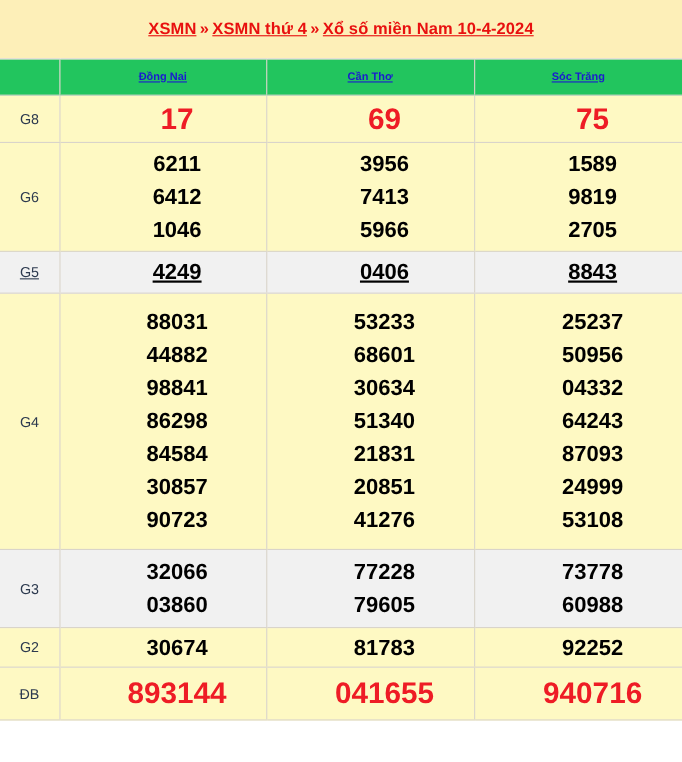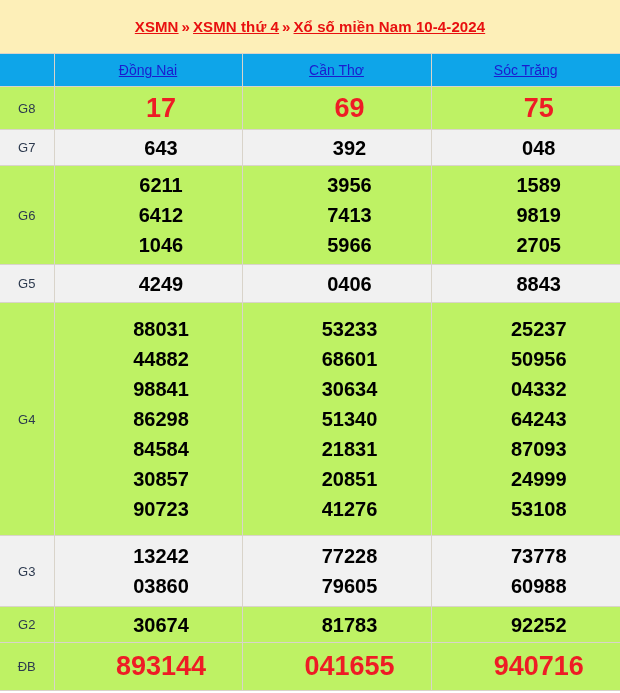--- a/index.html
+++ b/index.html
@@ -66,33 +66,33 @@
     padding: 0;
     text-align: center;
     vertical-align: middle;
   }
   table.results th.col-div,
   table.results td.col-div {
     border-left: 1px solid #d9d4ca;
   }
 
   thead th {
-    background: #0ea5e9;
+    background: #22c55e;
     height: 32px;
-    font-size: 14px;
-    font-weight: normal;
+    font-size: 10px;
+    font-weight: bold;
   }
   thead th .prov-name {
     color: #1b1bcf;
     text-decoration: underline;
     cursor: pointer;
   }
 
   tbody tr.alt td { background: #f1f1f1; }
-  tbody tr td { background: #bef264; }
+  tbody tr td { background: #fef9c3; }
 
   td.prize-label {
     font-size: 13px;
     color: #2d3a4f;
     font-weight: normal;
   }
 
   .num {
     font-size: 20px;
     font-weight: bold;
@@ -108,21 +108,21 @@
   }
   .num-stack .num { padding: 5px 0; }
 
   td.r-g8 { height: 42px; }
   .num.g8 {
     font-size: 27px;
     color: #ee1c25;
   }
   td.r-g7 { height: 35px; }
   td.r-g6 { height: 98px; }
-  td.r-g5 { height: 37px; }
+  td.r-g5 { height: 37px; text-decoration: underline; }
   td.r-g4 { height: 232px; }
   td.r-g3 { height: 70px; }
   td.r-g2 { height: 35px; }
   td.r-g1 { height: 35px; }
   td.r-db { height: 47px; }
   .num.db {
     font-size: 27px;
     color: #ee1c25;
   }
 </style>
@@ -171,38 +171,20 @@
             <div class="num-stack">
               <span class="num g8">69</span>
             </div>
           </td>
           <td class="col-div r-g8">
             <div class="num-stack">
               <span class="num g8">75</span>
             </div>
           </td>
         </tr>
-        <tr class="alt">
-          <td class="prize-label r-g7">G7</td>
-          <td class="col-div r-g7">
-            <div class="num-stack">
-              <span class="num ">643</span>
-            </div>
-          </td>
-          <td class="col-div r-g7">
-            <div class="num-stack">
-              <span class="num ">392</span>
-            </div>
-          </td>
-          <td class="col-div r-g7">
-            <div class="num-stack">
-              <span class="num ">048</span>
-            </div>
-          </td>
-        </tr>
         <tr>
           <td class="prize-label r-g6">G6</td>
           <td class="col-div r-g6">
             <div class="num-stack">
               <span class="num ">6211</span>
               <span class="num ">6412</span>
               <span class="num ">1046</span>
             </div>
           </td>
           <td class="col-div r-g6">
@@ -271,21 +253,21 @@
               <span class="num ">87093</span>
               <span class="num ">24999</span>
               <span class="num ">53108</span>
             </div>
           </td>
         </tr>
         <tr class="alt">
           <td class="prize-label r-g3">G3</td>
           <td class="col-div r-g3">
             <div class="num-stack">
-              <span class="num ">13242</span>
+              <span class="num ">32066</span>
               <span class="num ">03860</span>
             </div>
           </td>
           <td class="col-div r-g3">
             <div class="num-stack">
               <span class="num ">77228</span>
               <span class="num ">79605</span>
             </div>
           </td>
           <td class="col-div r-g3">

